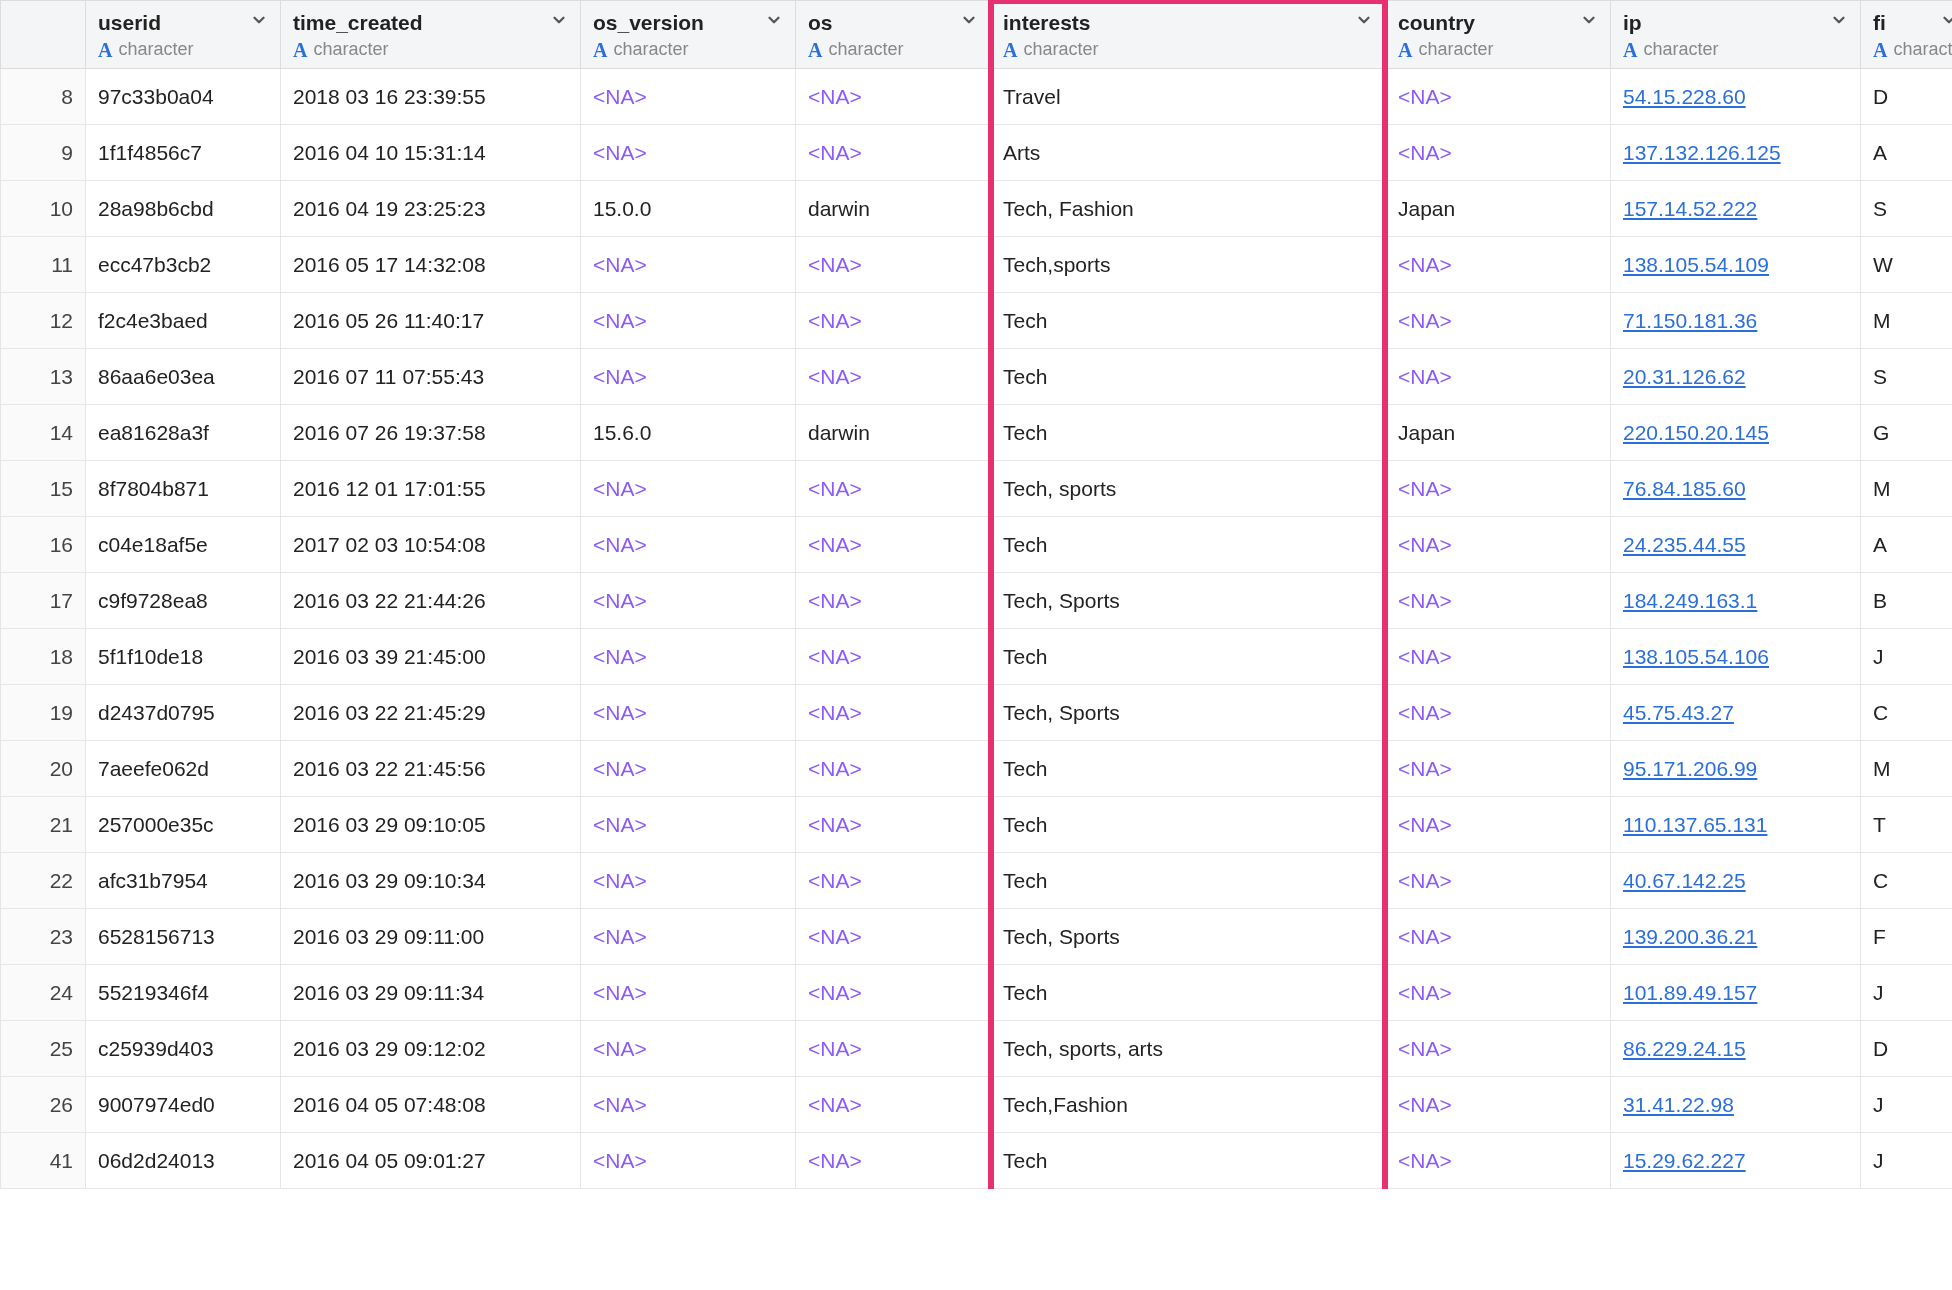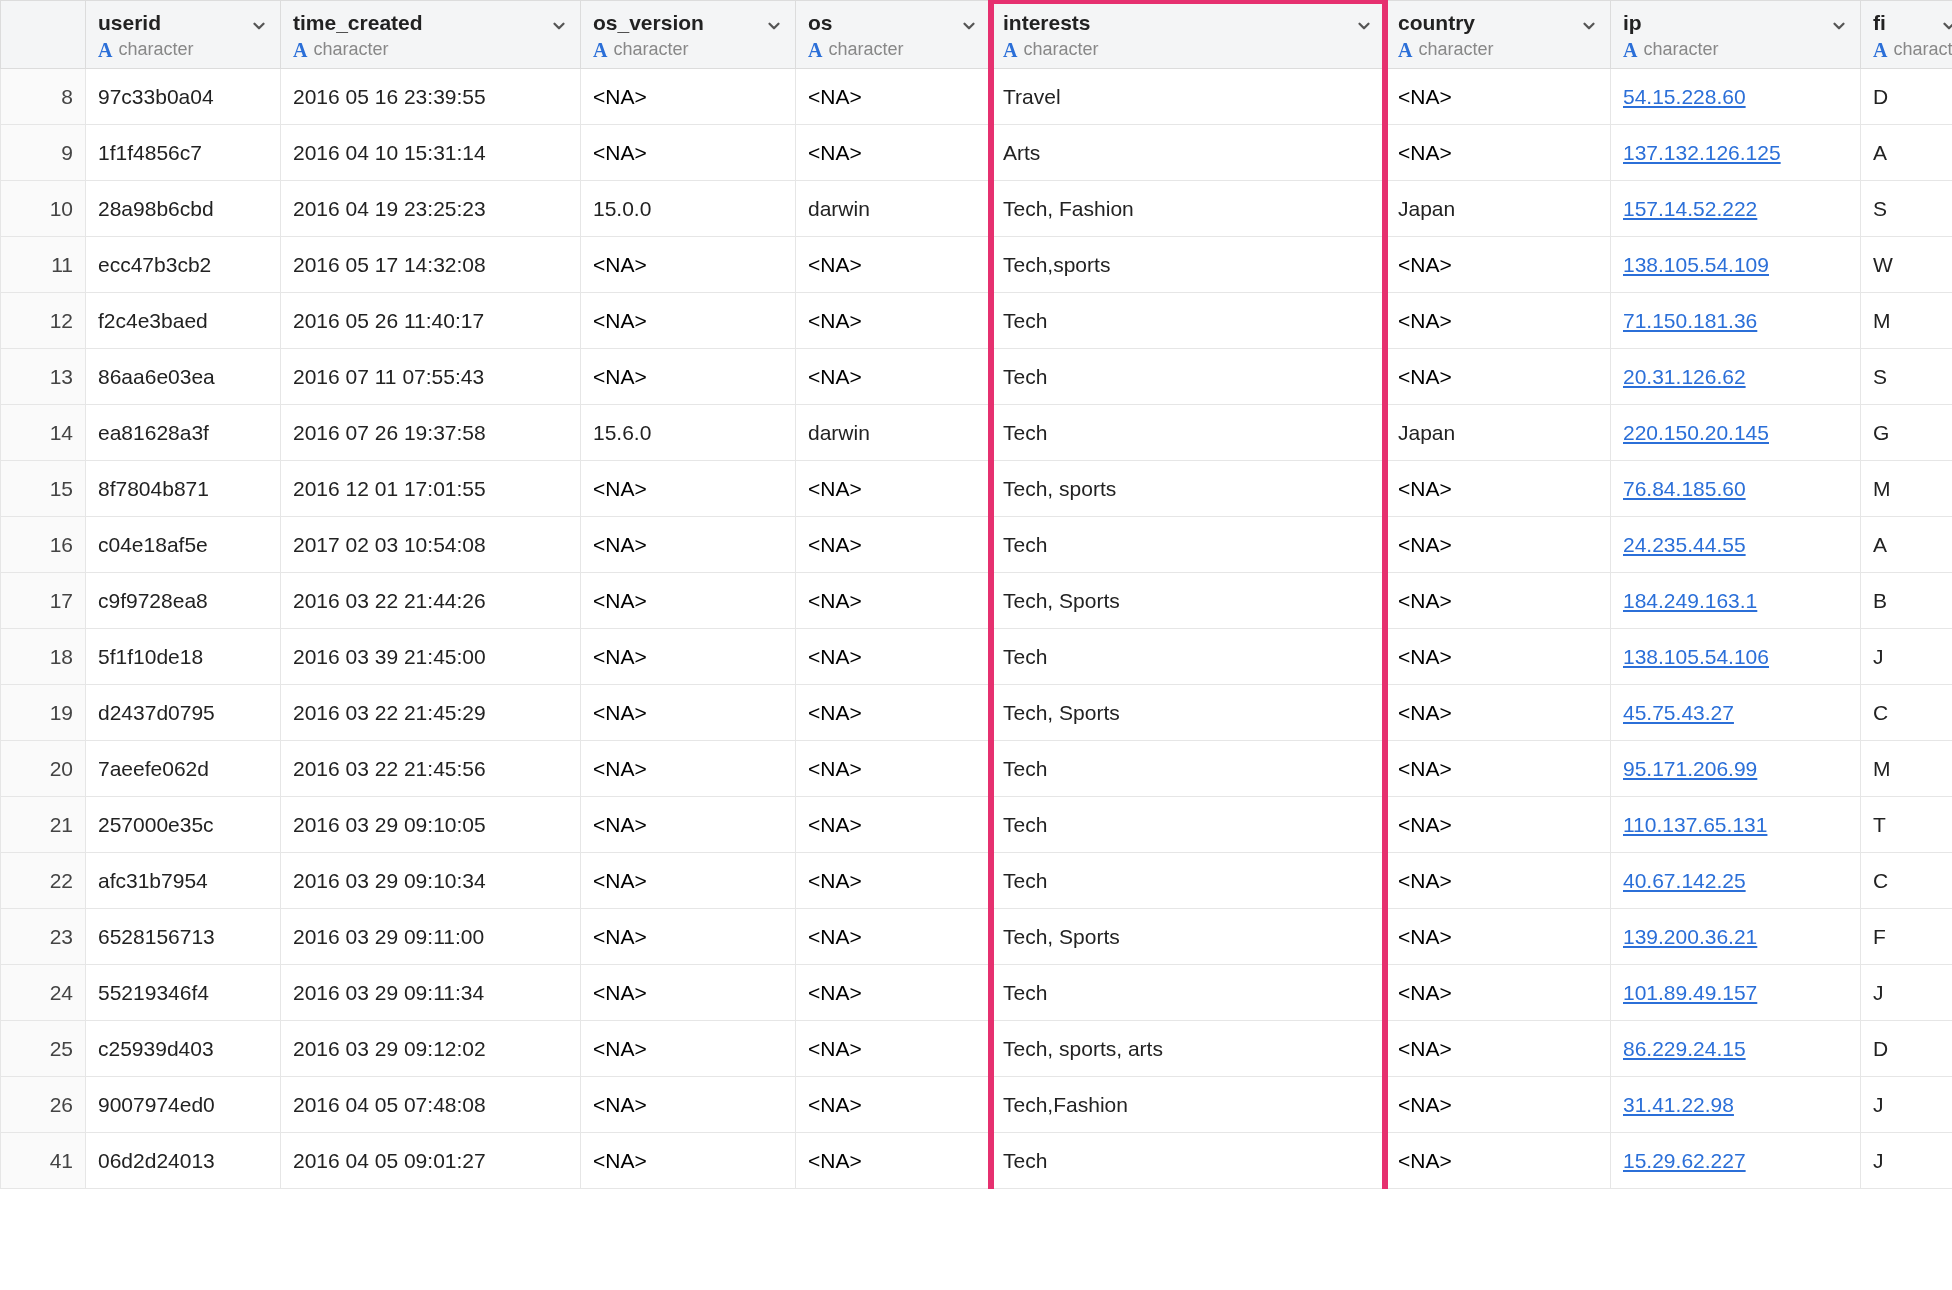--- a/index.html
+++ b/index.html
@@ -22,21 +22,21 @@
   thead th {
     background: #f4f5f6;
     border: 1px solid #dcdcdc;
     text-align: left;
     padding: 10px 12px 8px 12px;
     vertical-align: top;
     font-weight: 400;
   }
   thead th .col-title-row {
     display: flex;
-    align-items: flex-end;
+    align-items: flex-start;
     justify-content: space-between;
   }
   thead th .col-title {
     font-weight: 700;
     color: #222;
     font-size: 21px;
     white-space: nowrap;
     overflow: hidden;
     text-overflow: ellipsis;
   }
@@ -69,21 +69,21 @@
     overflow: hidden;
     text-overflow: ellipsis;
     height: 56px;
   }
   tbody th.rownum {
     background: #fafafa;
     color: #444;
     font-weight: 400;
     text-align: right;
   }
-  .na { color: #000000; }
+  .na { color: #8b5cf6; }
   .link { color: #2b6fd8; text-decoration: underline; }
   col.c-rownum   { width: 85px; }
   col.c-userid   { width: 195px; }
   col.c-time     { width: 300px; }
   col.c-osver    { width: 215px; }
   col.c-os       { width: 195px; }
   col.c-interest { width: 395px; }
   col.c-country  { width: 225px; }
   col.c-ip       { width: 250px; }
   col.c-fi       { width: 110px; }
@@ -236,21 +236,21 @@
               <span>character</span>
             </div>
           </th>
         </tr>
     </thead>
     <tbody>
 
     <tr>
           <th class="rownum">8</th>
           <td>97c33b0a04</td>
-          <td>2016 05 16 23:39:55</td>
+          <td>2018 03 16 23:39:55</td>
           <td class="na">&lt;NA&gt;</td>
           <td class="na">&lt;NA&gt;</td>
           <td>Travel</td>
           <td class="na">&lt;NA&gt;</td>
           <td class="link">54.15.228.60</td>
           <td>D</td>
         </tr>
         <tr>
           <th class="rownum">9</th>
           <td>1f1f4856c7</td>

